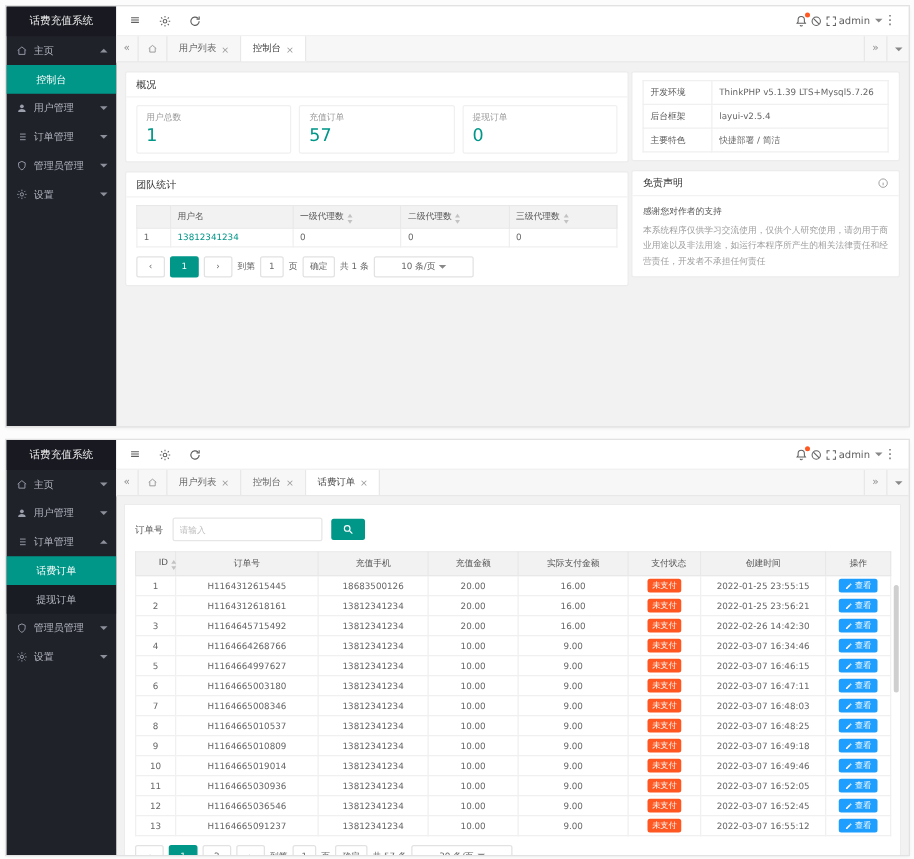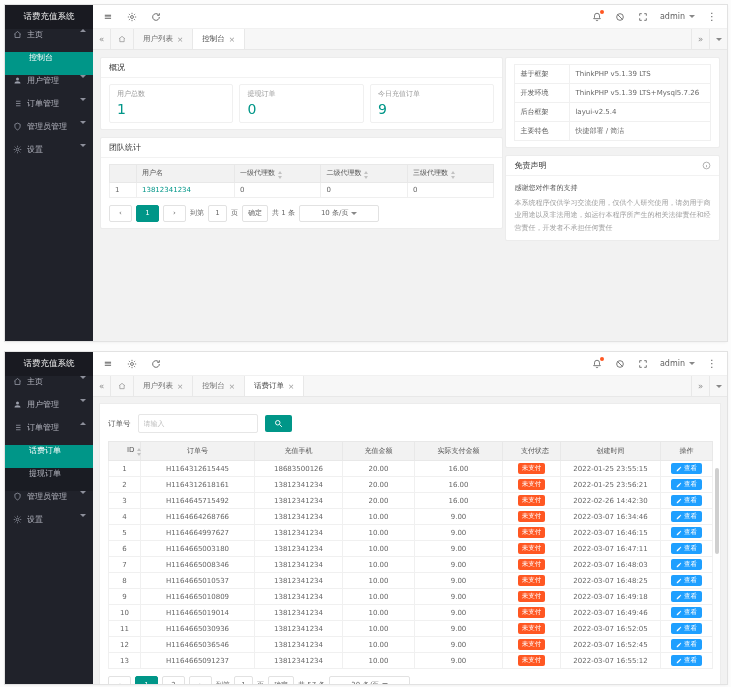--- a/index.html
+++ b/index.html
@@ -8,40 +8,40 @@
   .shot{position:absolute;left:5px;width:722px;display:flex;background:#f2f2f2;
         outline:1px solid #e2e2e2;box-shadow:0 1px 3px rgba(0,0,0,.08);overflow:hidden}
   #shot1{top:5px;height:336px}
   #shot2{top:352px;height:332px}
 
   
   .sidebar{width:88px;flex-shrink:0;background:#20222a;display:flex;flex-direction:column;overflow:hidden}
   .logo{height:24px;flex-shrink:0;display:flex;align-items:center;justify-content:center;
         background:#191a21;color:#ececec;font-size:8.5px;white-space:nowrap}
   .menu{flex:1}
-  .menu-item{height:23px;display:flex;gap:5px;padding:0 7px;
+  .menu-item{height:23px;display:flex;align-items:center;gap:5px;padding:0 7px;
              color:#b4b6c0;font-size:8px;cursor:pointer;white-space:nowrap}
   .menu-item .mi-icon{width:10px;height:10px;display:inline-flex;align-items:center;justify-content:center;color:#9b9fab;flex-shrink:0}
   .menu-item .mi-icon svg{width:9px;height:9px}
   .menu-item .mi-label{flex:1;overflow:hidden}
   .menu-item.child{padding-left:24px;background:#1a1c23}
   .menu-item.child.active{background:#009688;color:#fff}
 
   .arr{width:0;height:0;border-left:3px solid transparent;border-right:3px solid transparent;display:inline-block}
   .arr.down{border-top:3.5px solid #8d909b}
   .arr.up{border-bottom:3.5px solid #8d909b}
   .arr.dark{border-top-color:#888}
 
   
   .main{flex:1;min-width:0;display:flex;flex-direction:column}
   .topbar{height:23px;flex-shrink:0;background:#fff;display:flex;align-items:center;gap:12px;padding:0 9px;color:#5f5f5f}
   .tb-icon{position:relative;display:inline-flex;align-items:center;justify-content:center;
            width:12px;height:12px;font-size:10px;line-height:1;cursor:pointer;color:#5f5f5f}
   .tb-icon svg{width:10px;height:10px}
-  .topbar-right{margin-left:auto;display:flex;align-items:center;gap:11px}
+  .topbar-right{margin-left:auto;display:flex;align-items:center;}
   .dot{position:absolute;top:-1px;right:-1px;width:4px;height:4px;border-radius:50%;background:#ff5722}
   .tb-user{display:flex;align-items:center;gap:4px;font-size:8px;cursor:pointer}
 
   .tabbar{height:20px;flex-shrink:0;background:#f7f7f7;border-top:1px solid #f1f1f1;
           border-bottom:1px solid #e8e8e8;display:flex;align-items:stretch;font-size:7.5px;color:#6b6b6b}
   .tab-ctrl{width:17px;display:flex;align-items:center;justify-content:center;border-right:1px solid #e8e8e8;
             cursor:pointer;font-size:8.5px;color:#8a8a8a}
   .tab-ctrl.right{border-right:none;border-left:1px solid #e8e8e8}
   .tab{display:flex;align-items:center;gap:4px;padding:0 9px;border-right:1px solid #e8e8e8;cursor:pointer;white-space:nowrap}
   .tab.home{padding:0 7px;color:#8a8a8a}
@@ -252,30 +252,30 @@
             <div class="card-header">
               <span>概况</span>
             </div>
             <div class="card-body stats">
 
                 <div class="stat">
                   <div class="stat-label">用户总数</div>
                   <div class="stat-value">1</div>
                 </div>
 
+                <div class="stat">
+                  <div class="stat-label">充值订单</div>
+                  <div class="stat-value">57</div>
+                </div>
 
                 <div class="stat">
                   <div class="stat-label">提现订单</div>
                   <div class="stat-value">0</div>
                 </div>
 
-                <div class="stat">
-                  <div class="stat-label">今日充值订单</div>
-                  <div class="stat-value">9</div>
-                </div>
               </div>
           </section>
 
           <section class="card">
             <div class="card-header">
               <span>团队统计</span>
             </div>
             <div class="card-body">
               <table class="dtable">
                 <thead>
@@ -323,24 +323,20 @@
             </div>
           </section>
         </div>
 
         <div class="col-right">
           <section class="card">
             <div class="card-body">
               <table class="vtable">
                 <tbody>
 
-                    <tr>
-                      <td class="vlabel">基于框架</td>
-                      <td>ThinkPHP v5.1.39 LTS</td>
-                    </tr>
 
                     <tr>
                       <td class="vlabel">开发环境</td>
                       <td>ThinkPHP v5.1.39 LTS+Mysql5.7.26</td>
                     </tr>
 
                     <tr>
                       <td class="vlabel">后台框架</td>
                       <td>layui-v2.5.4</td>
                     </tr>

